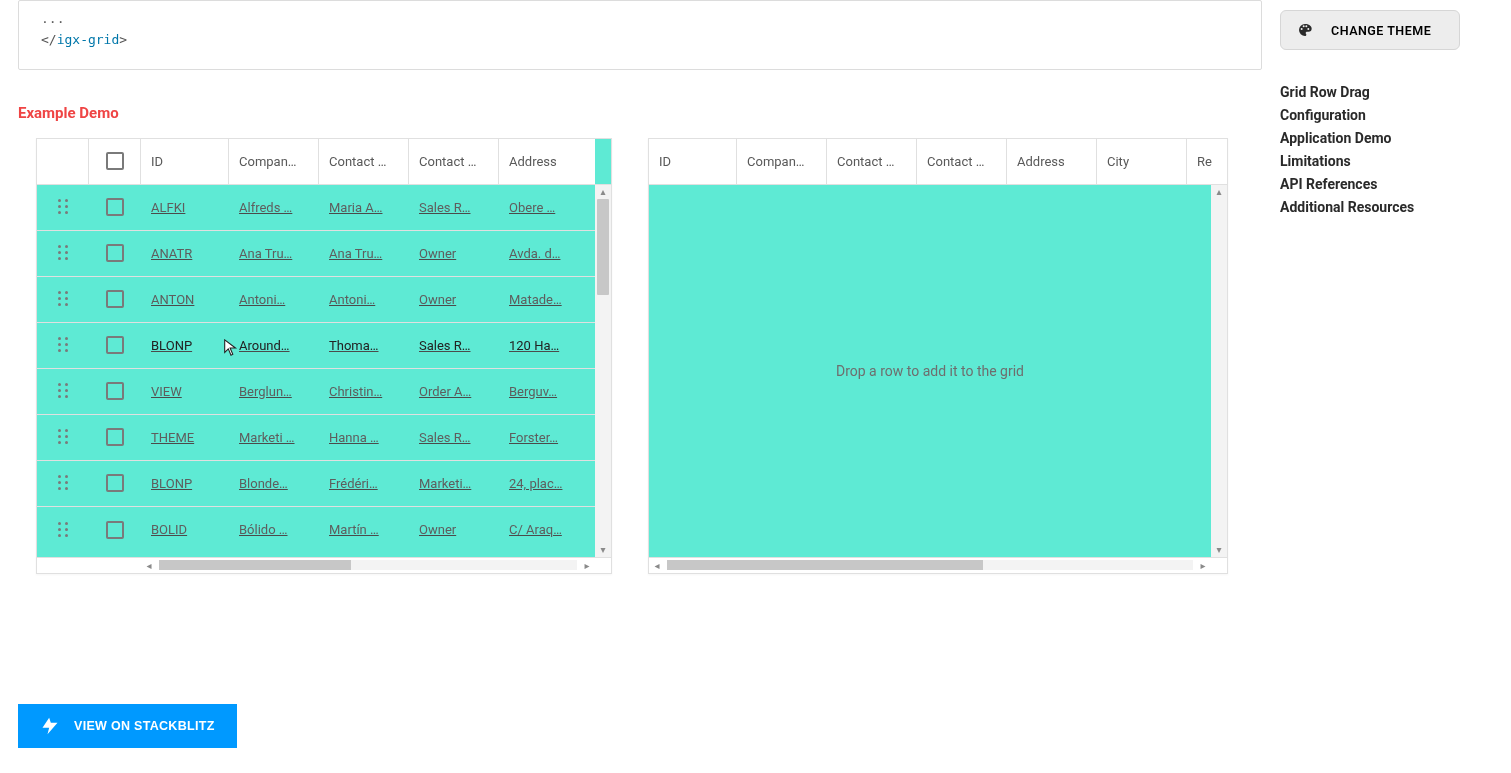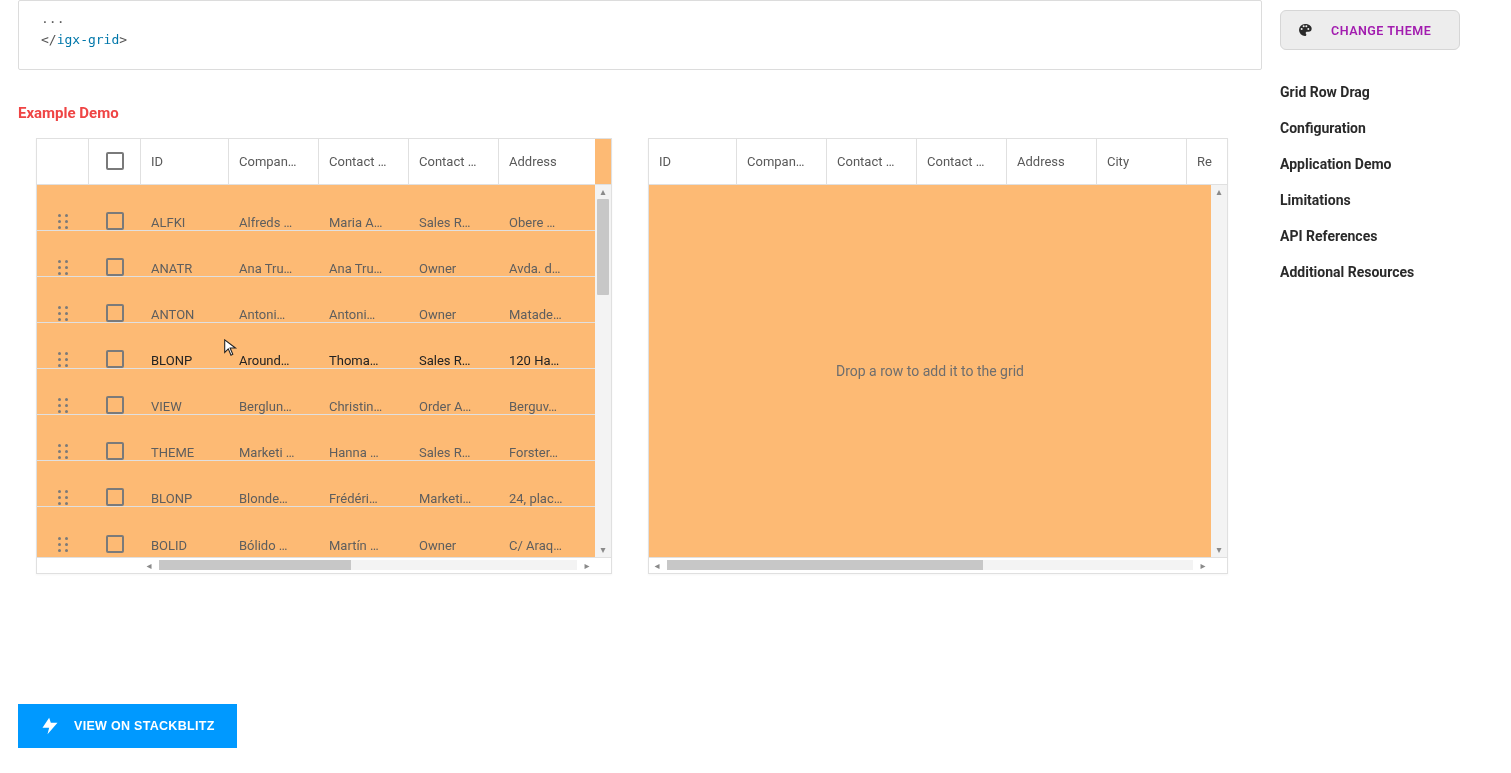--- a/index.html
+++ b/index.html
@@ -36,26 +36,26 @@
     gap: 18px;
     width: 180px;
     height: 40px;
     padding: 0 16px;
     background: var(--side-btn-bg);
     border: 1px solid var(--side-btn-border);
     border-radius: 6px;
     font-weight: 600;
     font-size: 12.5px;
     letter-spacing: 0.5px;
-    color: #a21caf;
+    color: #000000;
     cursor: pointer;
   }
   .change-theme-btn svg { width: 16px; height: 16px; }
 
-  .toc { margin-top: 34px; display: flex; flex-direction: column; gap: 20px; }
+  .toc { margin-top: 34px; display: flex; flex-direction: column; gap: 7px; }
   .toc a {
     color: #2a2a2a;
     text-decoration: none;
     font-weight: 700;
     font-size: 14px;
     cursor: pointer;
   }
 
   .codebox {
     border: 1px solid var(--border);
@@ -83,21 +83,21 @@
     color: #ef4444;
     font-size: 15px;
     margin: 34px 0 16px 0;
   }
 
   .demo-row { display: flex; gap: 36px; align-items: flex-start; padding-left: 18px; }
 
   .grid {
     border: 1px solid var(--grid-border);
     box-shadow: 0 1px 2px rgba(0,0,0,0.04);
-    background: #fdba74;
+    background: #5eead4;
     display: flex;
     flex-direction: column;
     position: relative;
   }
   .grid-left  { width: 576px; height: 436px; }
   .grid-right { width: 580px; height: 436px; }
 
   .grid-header {
     display: flex;
     border-bottom: 1px solid var(--grid-border);
@@ -123,21 +123,22 @@
   }
   .vscroll .arrow { height: 14px; display:flex; align-items:center; justify-content:center; width:100%; color:#8a8a8a; font-size:10px; }
   .vscroll .track { flex: 1; width: 100%; position: relative; }
   .vscroll .thumb { position:absolute; left:2px; right:2px; top:0; height:96px; background: var(--scrollbar); border-radius:1px; }
 
   .grid-rows { margin-right: 16px; }
   .grid-row {
     display: flex;
     height: 46px;
     border-bottom: 1px solid var(--grid-border);
-    align-items: flex-end;
+    align-items: center;
+    text-decoration: underline;
   }
   .grid-row:last-child { border-bottom: none; }
   .cell {
     padding: 0 10px;
     font-size: 13px;
     color: #5e5e5e;
     overflow: hidden; white-space: nowrap; text-overflow: ellipsis;
     flex: 0 0 auto;
   }
 

